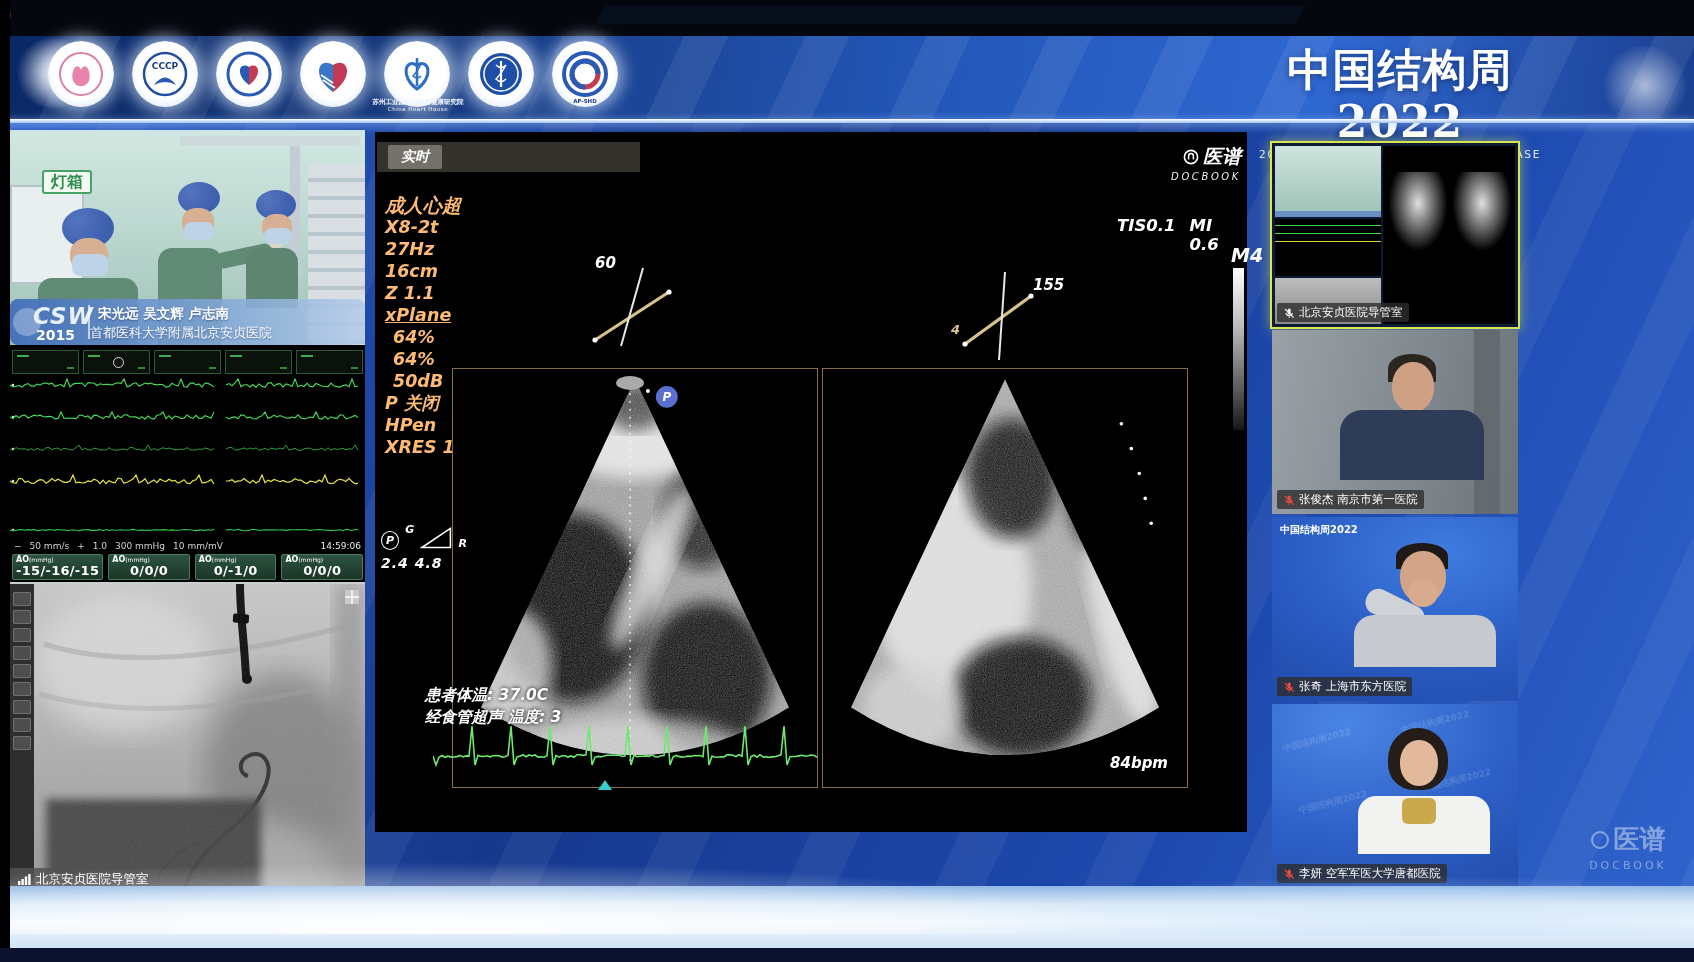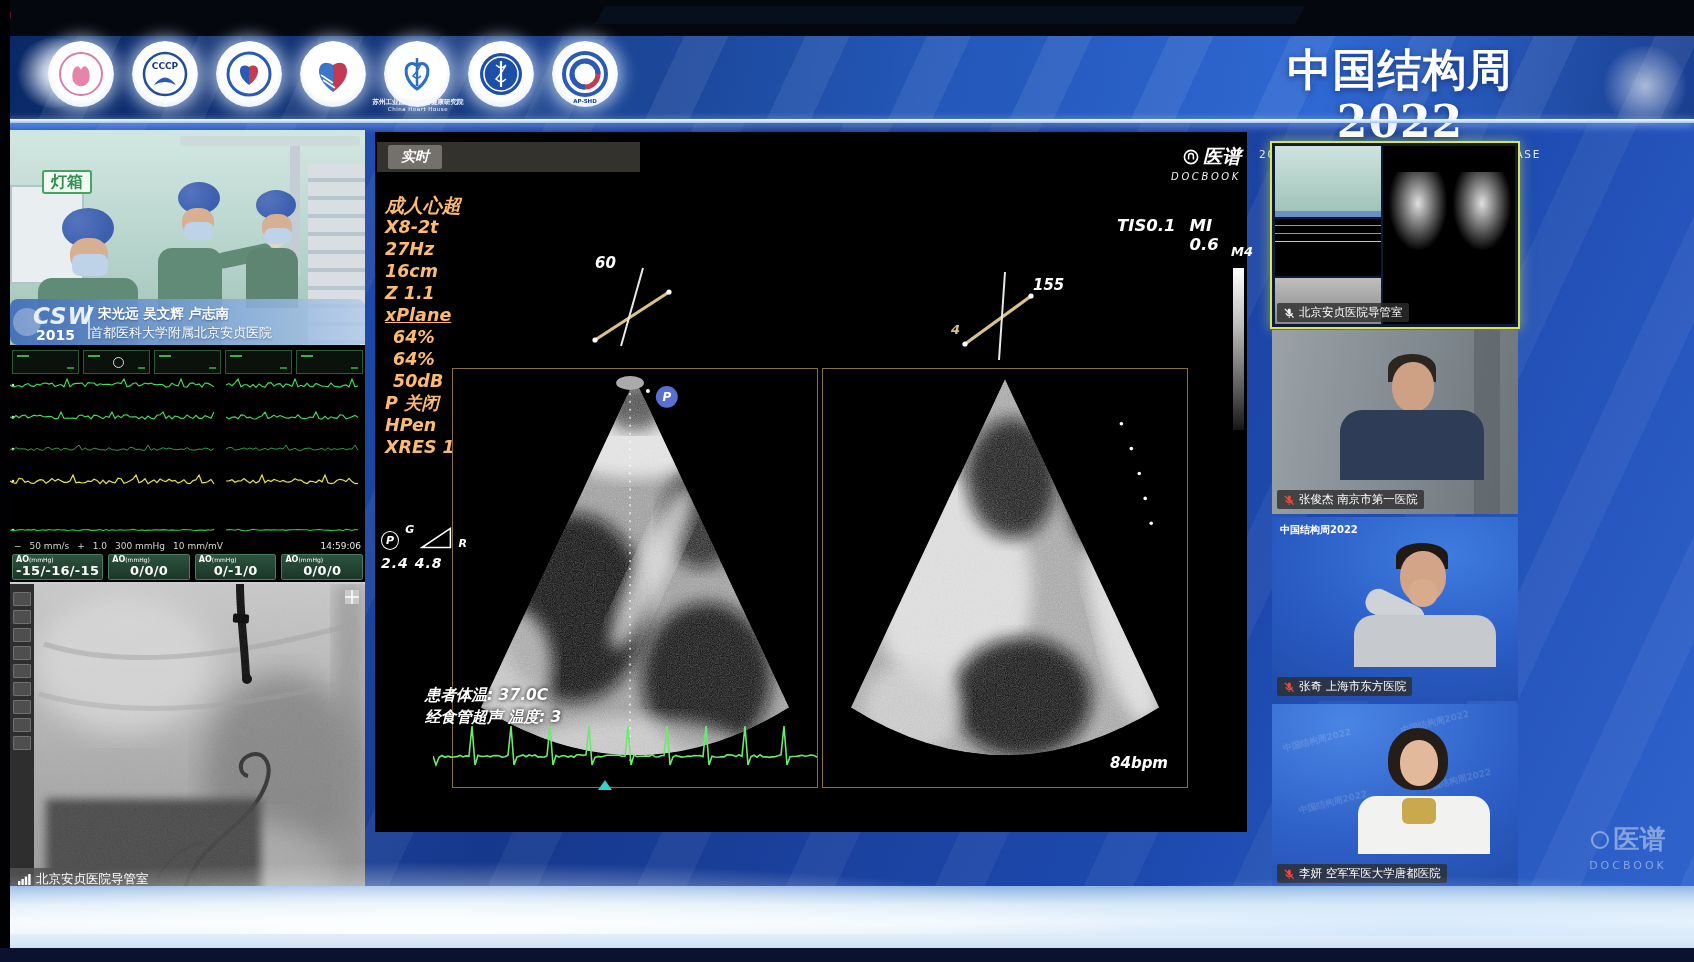--- a/index.html
+++ b/index.html
@@ -93,21 +93,21 @@
   .live-btn{position:absolute;left:13px;top:13px;width:54px;height:24px;background:#73716a;color:#fff;font-size:14px;
     font-weight:bold;display:flex;align-items:center;justify-content:center;border-radius:2px;cursor:pointer;}
   .brand{position:absolute;left:748px;top:12px;width:118px;text-align:right;color:#fff;}
   .brand-top{display:flex;justify-content:flex-end;align-items:center;gap:4px;font-size:19px;font-weight:bold;}
   .brand-en{font-size:10px;letter-spacing:2.6px;color:#f0f0f0;margin-top:1px;}
   .params{position:absolute;left:10px;top:62px;color:#fdba74;font-weight:bold;font-size:17.5px;line-height:22px;}
   .params .big{font-size:19px;}
   .params .pu{text-decoration:underline;}
   .params .pi{padding-left:8px;}
   .tismi{position:absolute;left:742px;top:84px;width:130px;display:flex;gap:14px;font-size:16.5px;font-weight:bold;color:#fff;}
-  .m4{position:absolute;left:856px;top:112px;font-size:13px;font-weight:bold;color:#fff;}
+  .m4{position:absolute;left:856px;top:112px;font-size:19px;font-weight:bold;color:#fff;}
   .gsbar{position:absolute;left:858px;top:136px;width:11px;height:162px;
     background:linear-gradient(180deg,#ffffff,#bdbdbd 35%,#5a5a5a 75%,#161616);}
   .sector-box{position:absolute;width:366px;height:420px;border:1px solid #8a6f45;background:#000;box-sizing:border-box;}
   .box-left{left:77px;top:236px;} .box-right{left:447px;top:236px;}
   .sector-box svg{width:100%;height:100%;display:block;}
   .marker{position:absolute;width:95px;height:95px;z-index:4;}
   .marker-left{left:206px;top:122px;} .marker-right{left:580px;top:134px;}
   .marker .lbl{position:absolute;color:#fff;font-weight:bold;font-size:15px;}
   .marker-left .lbl{left:14px;top:0px;}
   .marker-right .lbl155{left:78px;top:10px;}

